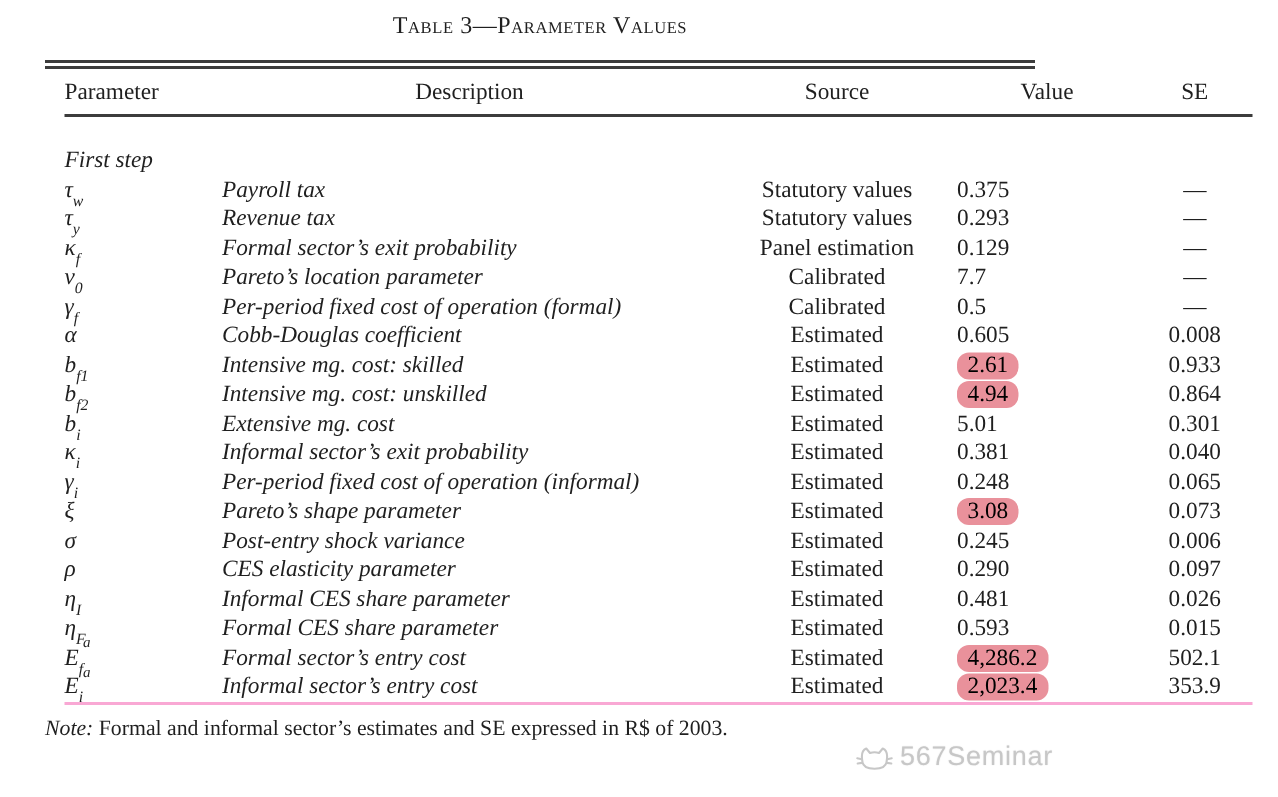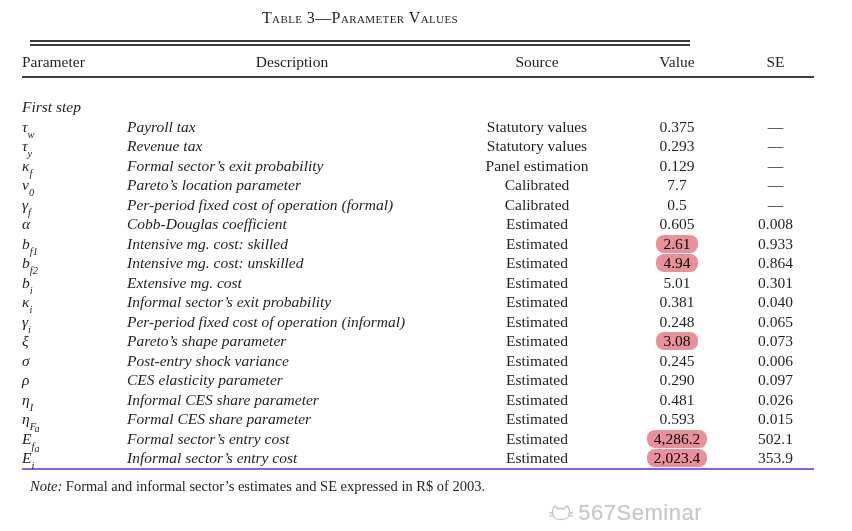--- a/index.html
+++ b/index.html
@@ -24,22 +24,22 @@
     margin: 0 30px;
     height: 6px;
     border-top: 2px solid #3c3c3c;
     border-bottom: 2px solid #3c3c3c;
   }
 
   table.params {
     border-collapse: collapse;
     table-layout: fixed;
     width: 792px;
-    margin: 0 22px;
-    border-bottom: 2px solid #8b5cf6;
+    margin: 0 43px;
+    border-bottom: 2px solid #f9a8d4;
   }
   col.c0 { width: 105px; }
   col.c1 { width: 330px; }
   col.c2 { width: 160px; }
   col.c3 { width: 120px; }
   col.c4 { width: 77px; }
 
   thead th {
     font-weight: normal;
     font-size: 15.5px;
@@ -52,21 +52,21 @@
     font-size: 15.5px;
     line-height: 19.5px;
     height: 19.5px;
     padding: 0;
     white-space: nowrap;
     overflow: visible;
   }
   td.c-param { text-align: left; }
   td.c-desc  { text-align: left; font-style: italic; }
   td.c-src   { text-align: center; }
-  td.c-val   { text-align: center; }
+  td.c-val   { }
   td.c-se    { text-align: center; }
 
   tr.section-row td {
     font-style: italic;
     padding-top: 19px;
     height: 28px;
   }
   tr.section-row.gap td { padding-top: 21px; height: 40px; }
 
   .psym { font-style: italic; }
@@ -91,25 +91,25 @@
 
   .note {
     margin: 7px 30px 0 30px;
     font-size: 14.5px;
     line-height: 18px;
   }
   .note .note-label { font-style: italic; }
 
   .watermark {
     position: absolute;
-    right: 18px; bottom: 5px;
-    display: flex; align-items: flex-start; gap: 4px;
+    right: 18px; bottom: 16px;
+    display: flex; align-items: center; gap: 4px;
     color: #c7c7c7;
     font-family: "Liberation Sans", sans-serif;
-    font-size: 22px;
+    font-size: 18px;
     letter-spacing: 0.5px;
     text-shadow: 0 0 1px #e2e2e2;
     user-select: none;
   }
   .watermark svg { display: block; }
 </style>
 </head>
 <body>
 
 <div class="page">

